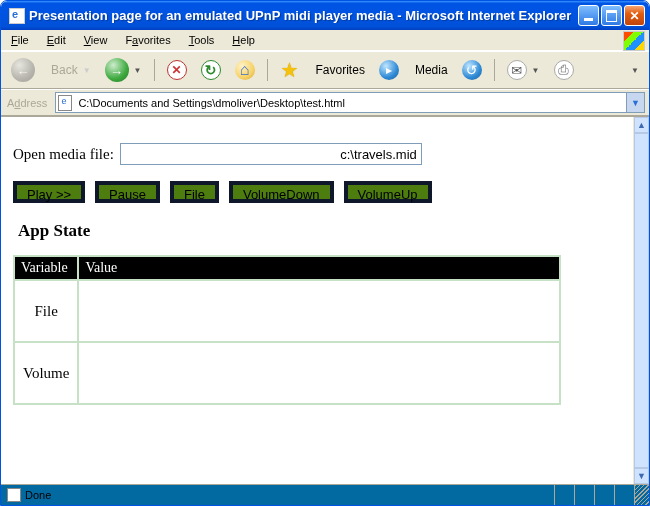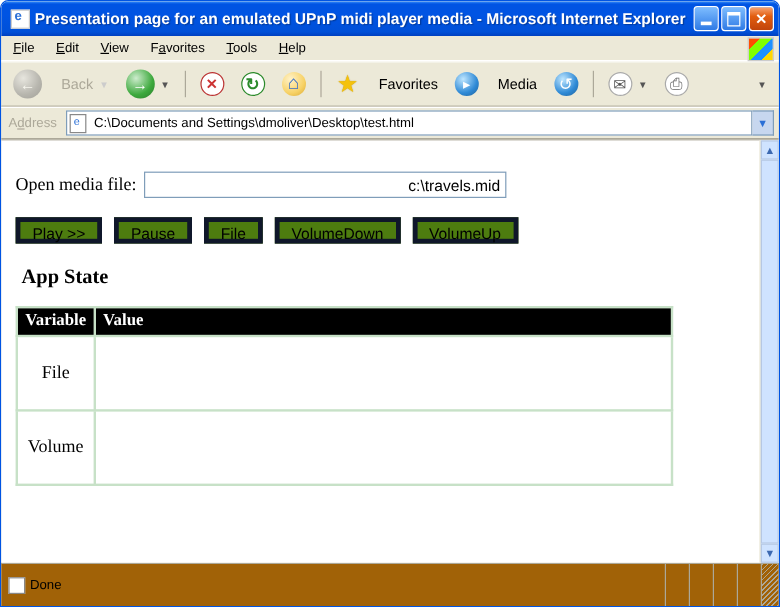--- a/index.html
+++ b/index.html
@@ -68,26 +68,26 @@
   .scrollthumb { flex: 1; background: #cfe3ff; border: 1px solid #b6c8e4; margin: 0; }
 
   .form-row { display: flex; align-items: center; margin: 12px 0 16px; gap: 6px; }
   .text-input { border: 1px solid #7f9db9; height: 22px; width: 302px; padding: 2px 4px; font-family: Arial, sans-serif; font-size: 13px; text-align: right; }
   .btn-row { display: flex; gap: 10px; margin-bottom: 18px; }
   .btn { border: 4px solid #0f172a; background: #4d7c0f; padding: 2px 10px; font-family: Arial, sans-serif; font-size: 13px; height: 22px; cursor: pointer; }
 
   h3.appstate { font-family: "Times New Roman", serif; font-size: 17px; font-weight: bold; margin: 8px 5px 14px; }
 
   table.state { border-collapse: collapse; width: 548px; }
-  table.state th { background: #000; color: #fff; text-align: left; font-weight: bold; padding: 3px 6px; border: 2px solid #c7e1c7; font-family: "Times New Roman", serif; font-size: 14px; }
+  table.state th { background: #000; color: #fff; text-align: left; font-weight: normal; padding: 3px 6px; border: 2px solid #c7e1c7; font-family: "Times New Roman", serif; font-size: 14px; }
   table.state td { border: 2px solid #c7e1c7; height: 62px; padding: 4px 8px; font-family: "Times New Roman", serif; font-size: 15px; text-align: center; }
   table.state td.varcell { width: 62px; }
   table.state td.valcell { text-align: left; }
 
-  .statusbar { height: 36px; background: #a16207; border-top: 1px solid #aca899; display: flex; align-items: center; font-size: 11px; }
+  .statusbar { height: 21px; background: #0369a1; border-top: 1px solid #aca899; display: flex; align-items: center; font-size: 11px; }
   .statusbar .cell { border-right: 1px solid #aca899; height: 100%; display: flex; align-items: center; padding: 0 6px; }
   .statusbar .cell.main { flex: 1; }
   .statusbar .cell.thin { width: 20px; }
   .statusbar .page-ico { width: 14px; height: 14px; background: #fff; border: 1px solid #888; margin-right: 4px; }
   .statusbar .comp-ico { width: 14px; height: 12px; background: #cfe3ff; border: 1px solid #6b8abf; margin-right: 4px; }
   .statusbar .grip { width: 16px; background: repeating-linear-gradient(135deg, #aca899 0 1px, transparent 1px 3px); margin-left: auto; }
 </style>
 </head>
 <body>
 

